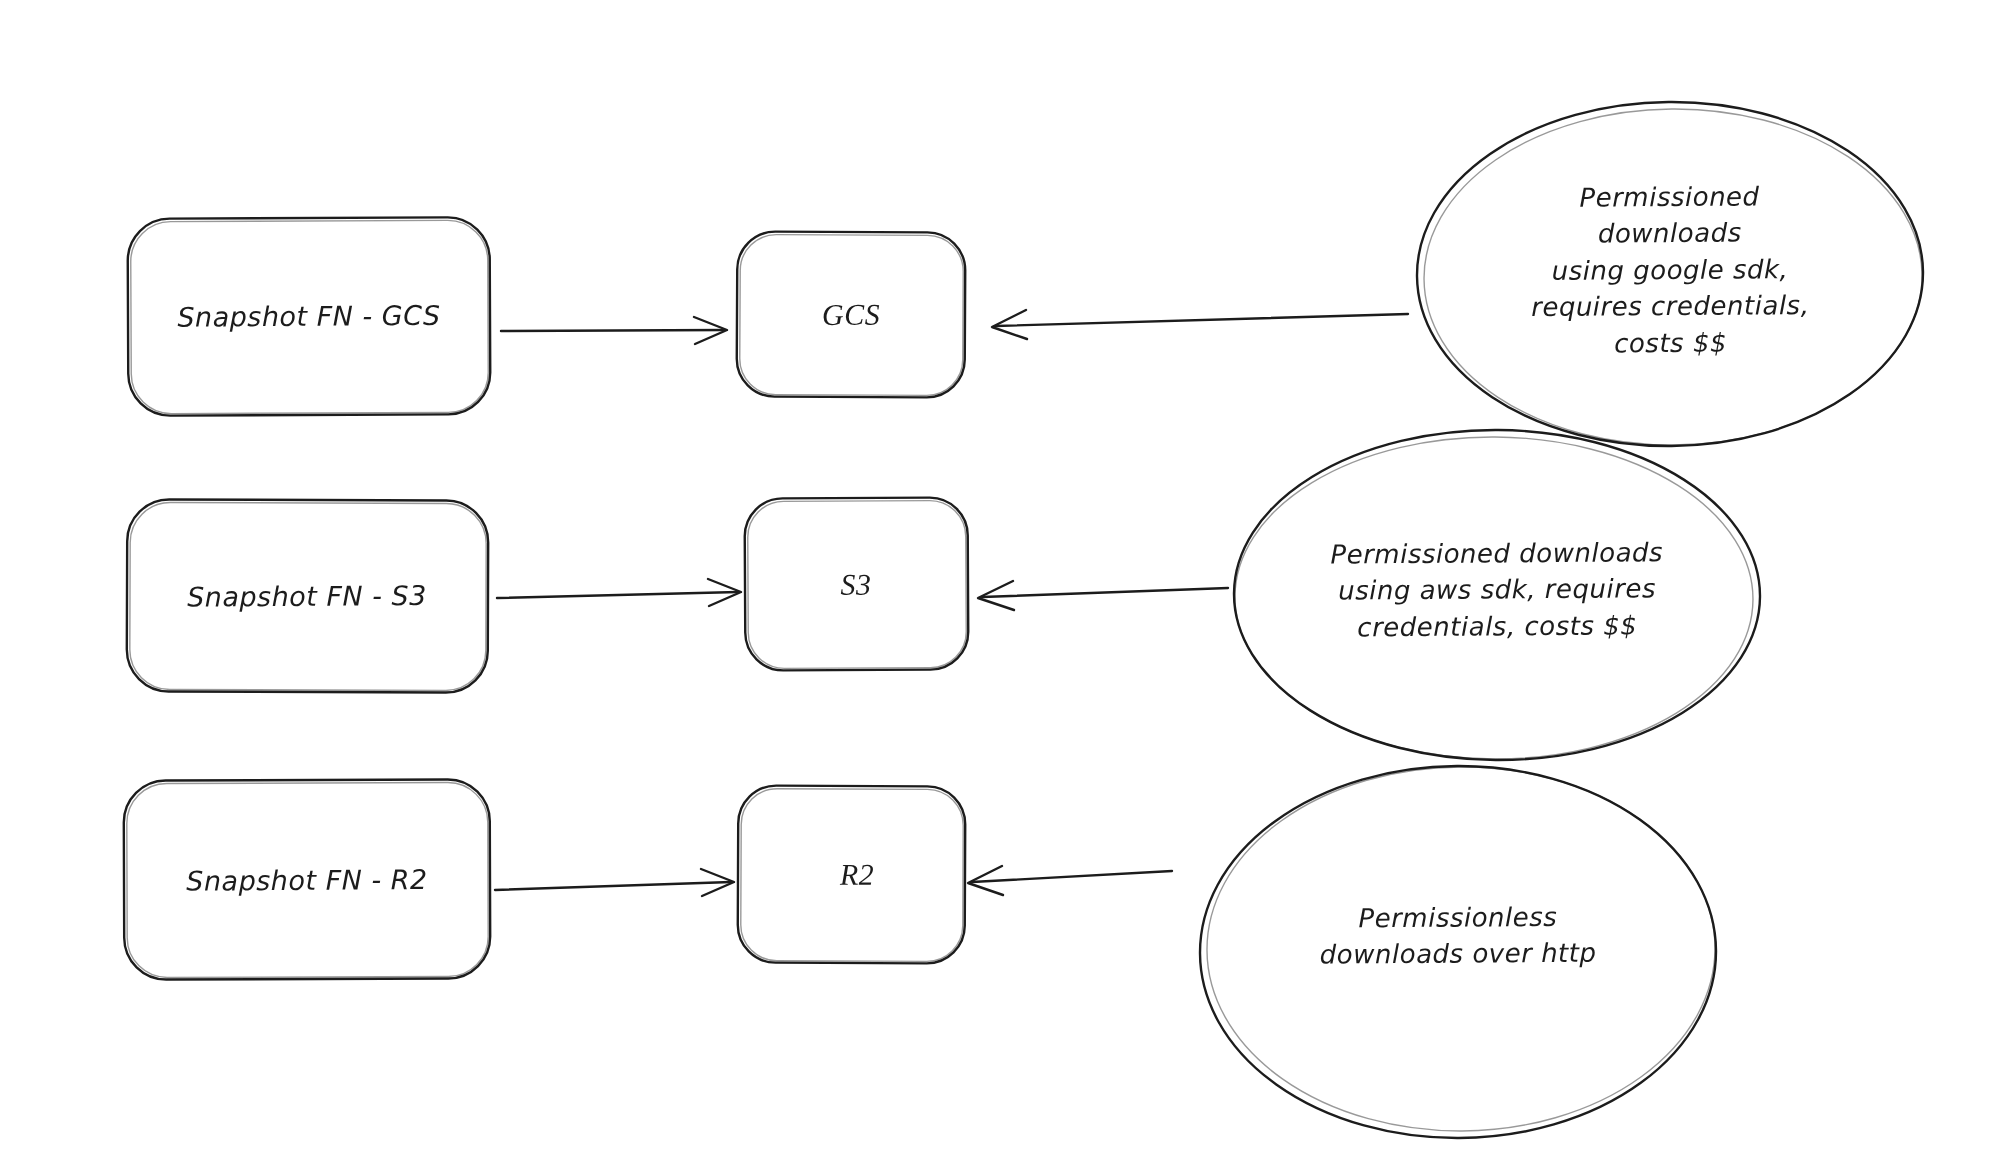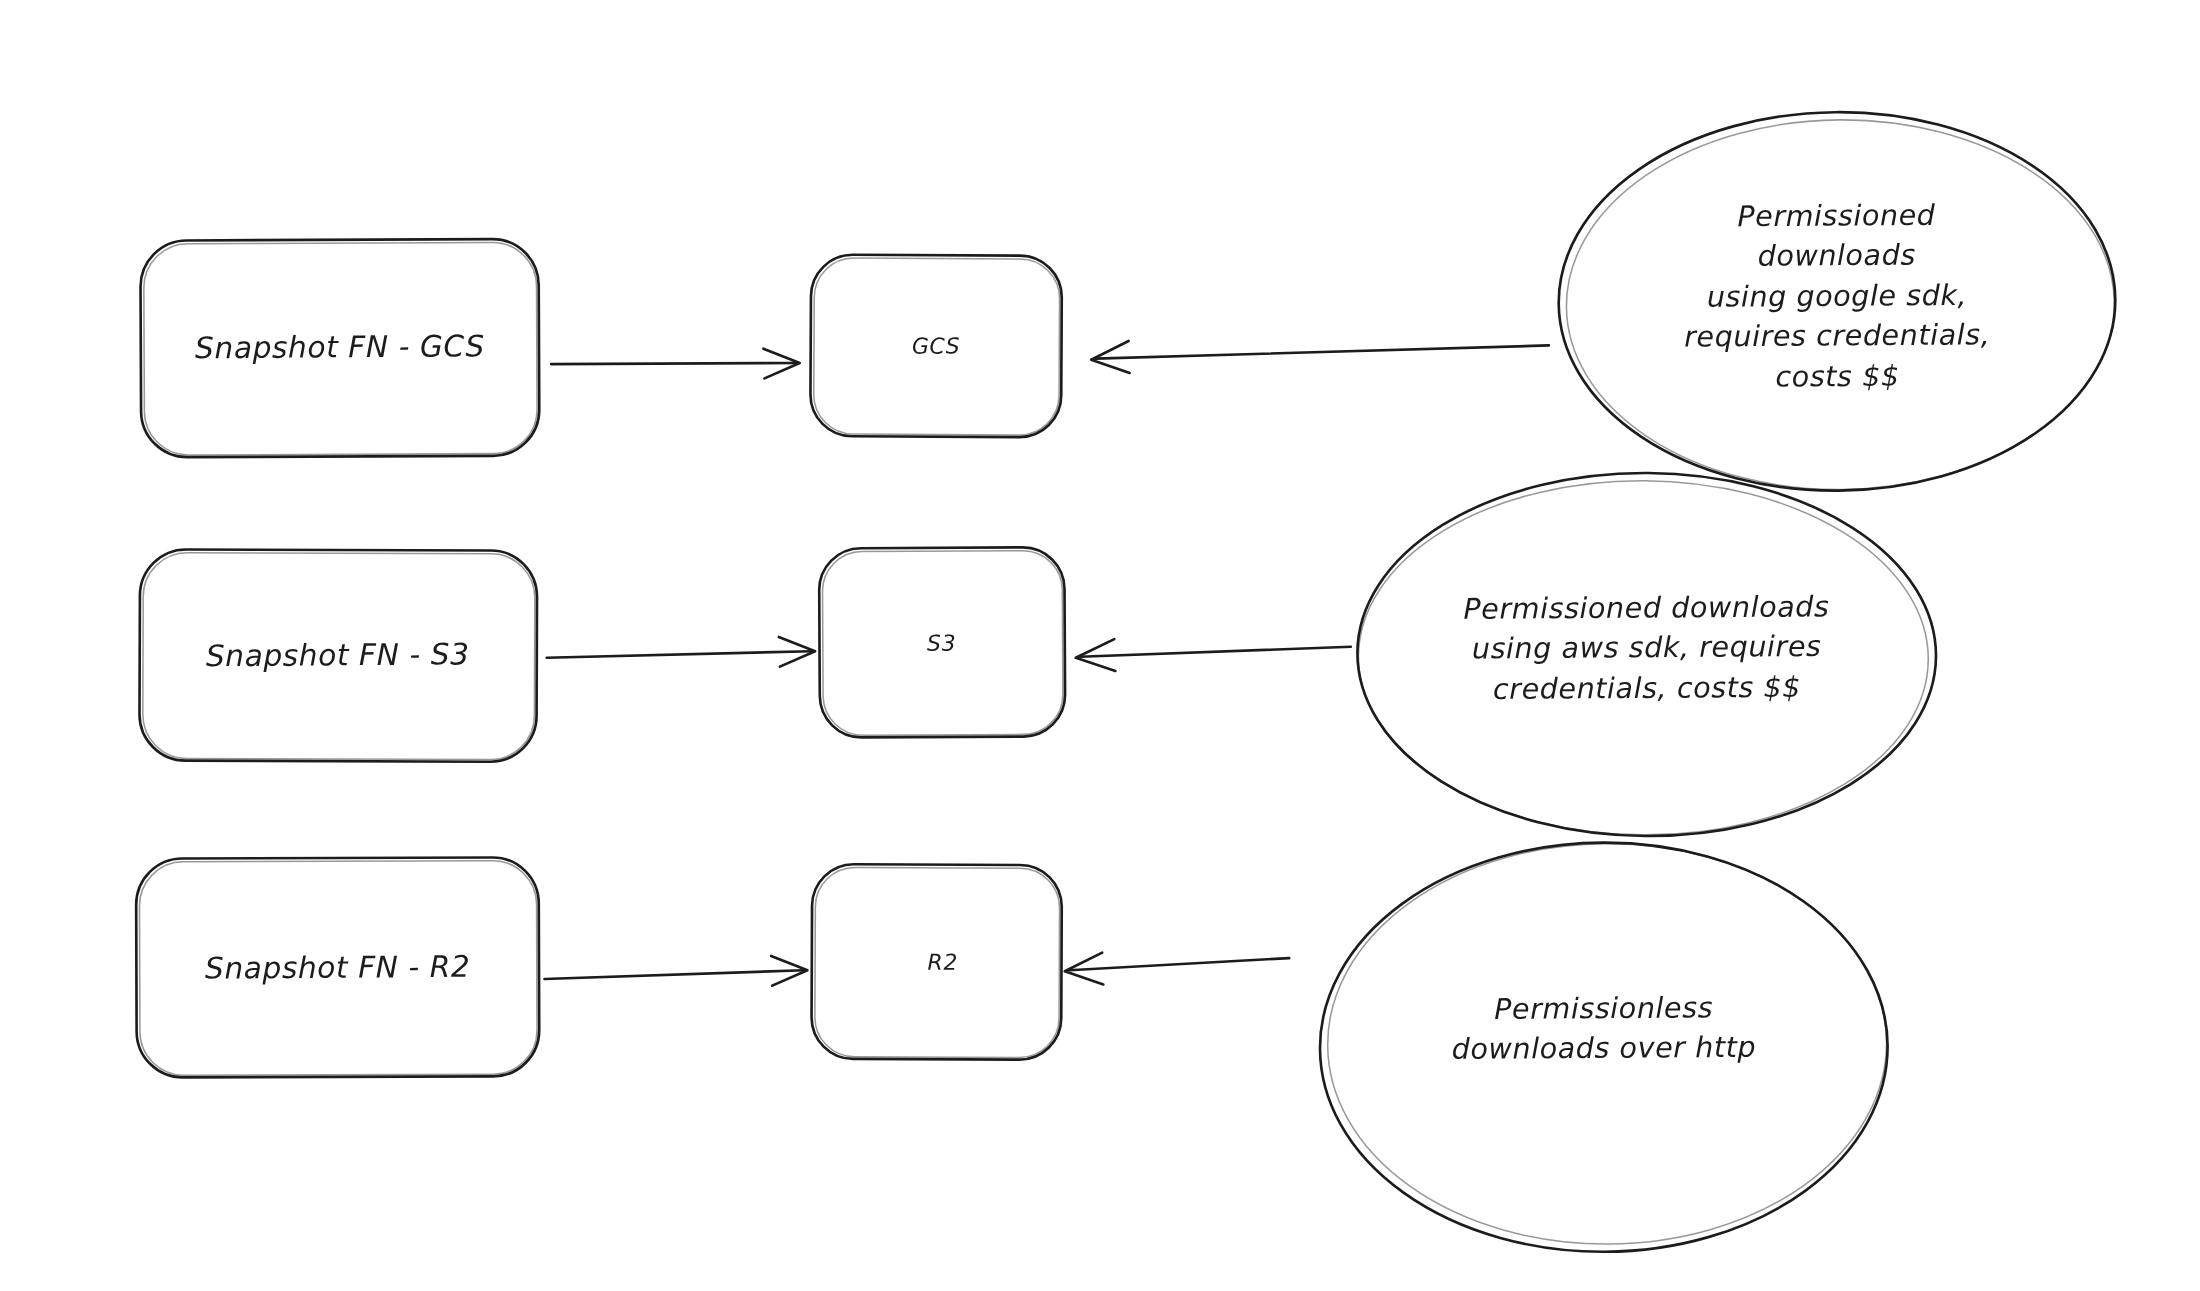--- a/index.html
+++ b/index.html
@@ -37,21 +37,22 @@
     transform: translate(-50%, -50%) rotate(-0.4deg);
     text-align: center;
     white-space: pre-line;
     font-size: 27px;
     line-height: 1.35;
     letter-spacing: 0.5px;
     color: #1c1c1c;
     font-style: italic;
   }
   .label.small-node {
-    font-size: 20px;
+    font-size: 30px;
+    font-family: Liberation Serif, serif;
   }
   .label.note {
     font-size: 26px;
     line-height: 1.4;
   }
 </style>
 </head>
 <body>
 
 <div class="canvas">

